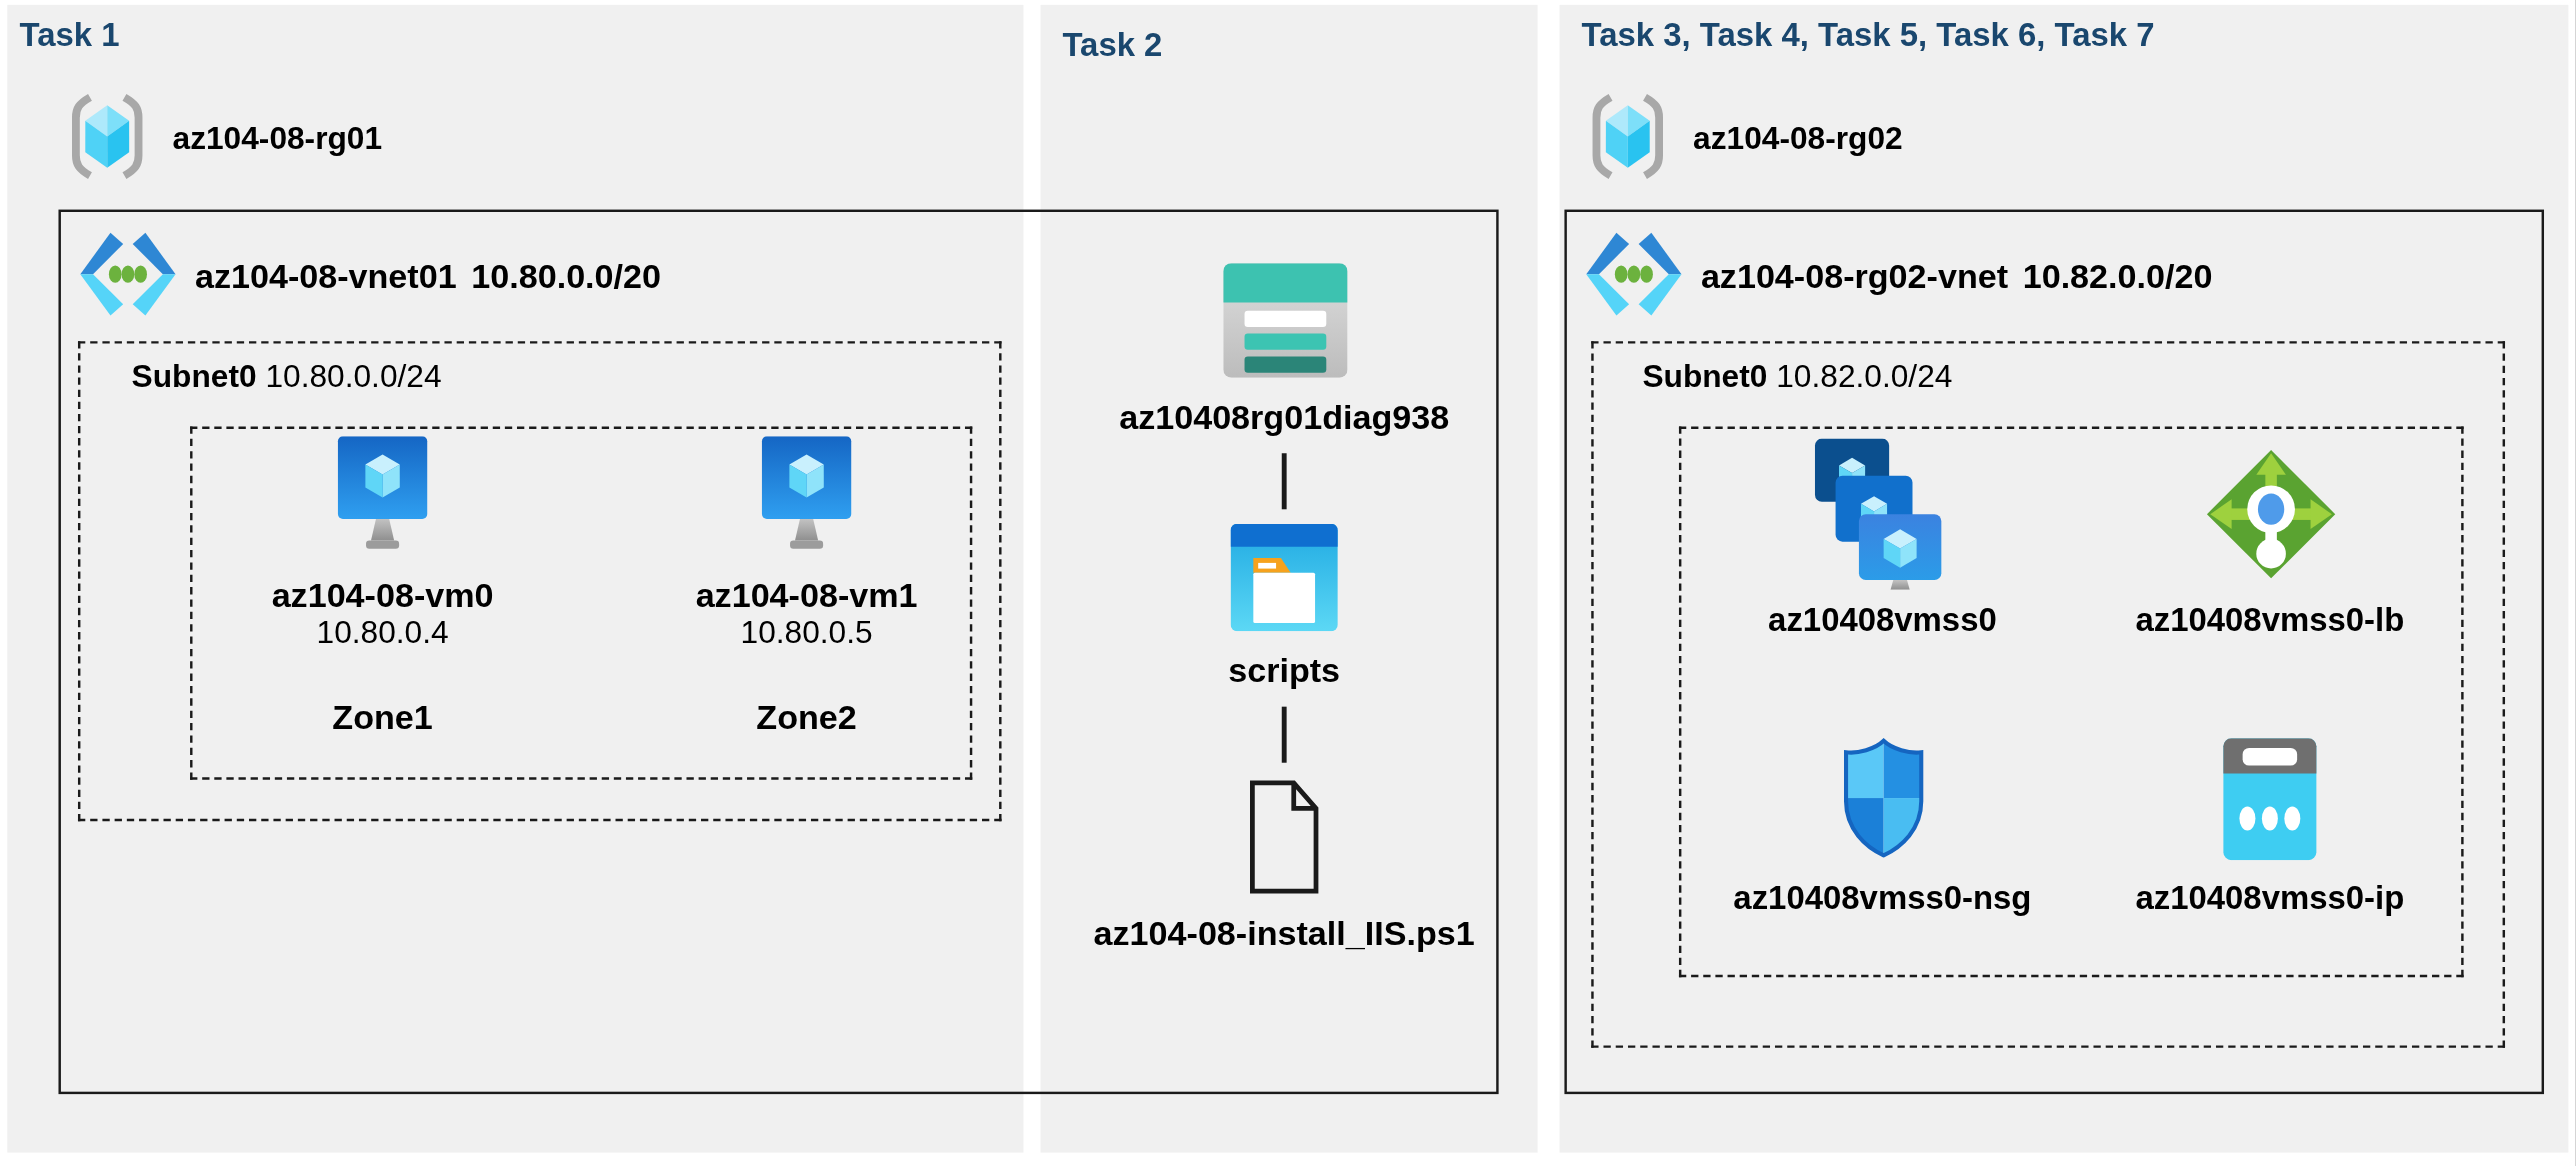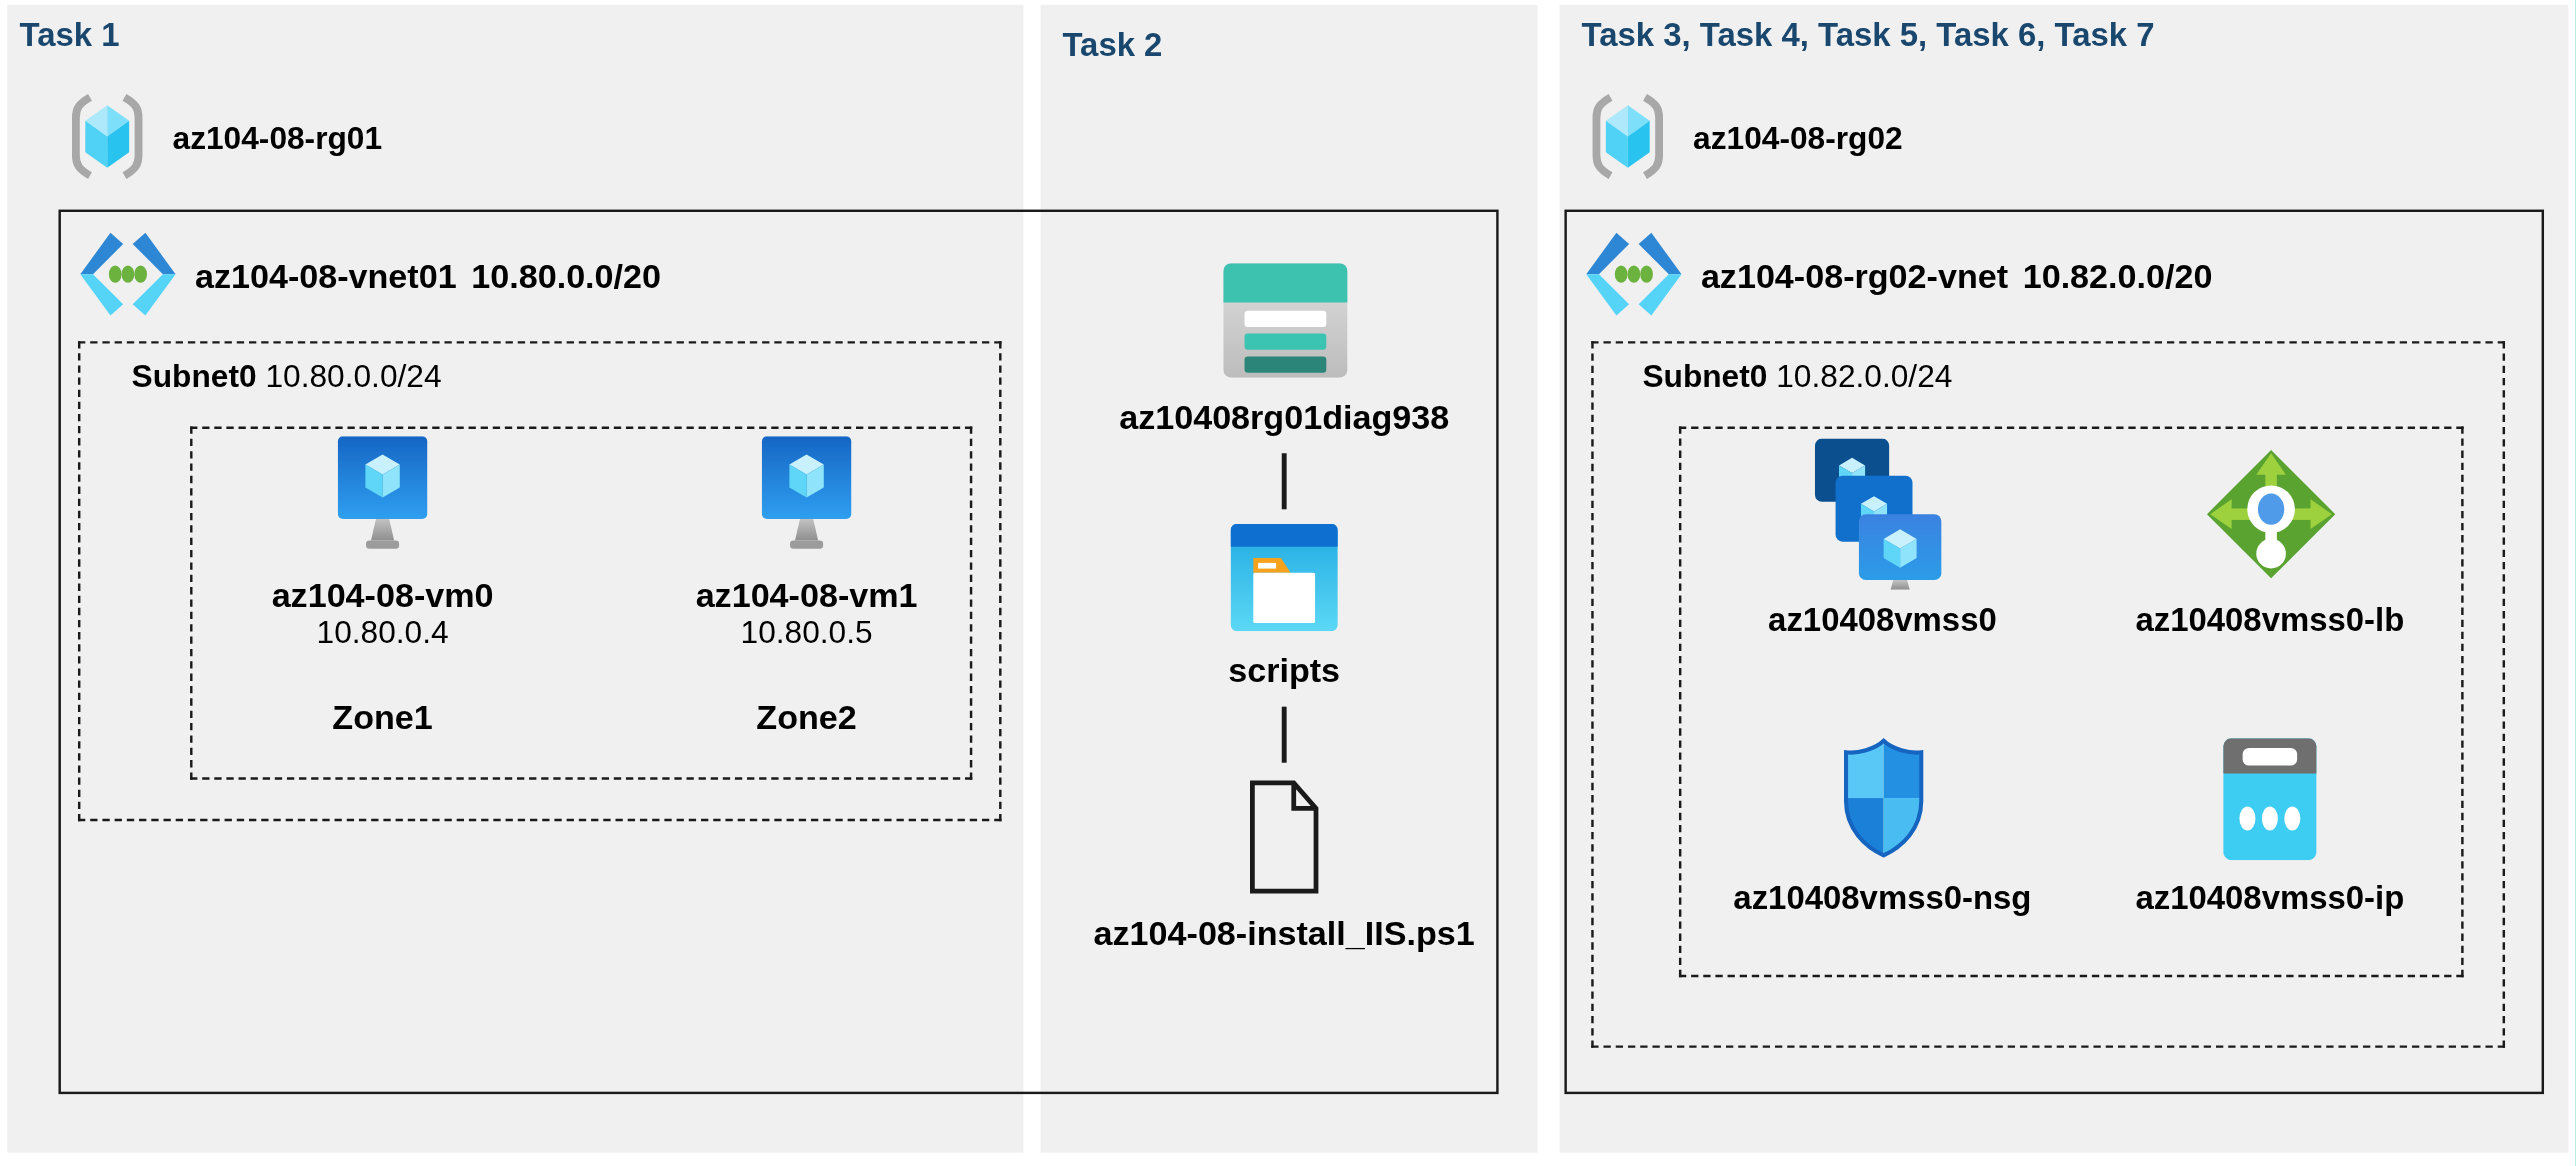--- a/index.html
+++ b/index.html
@@ -1,16 +1,16 @@
 <!DOCTYPE html>
 <html style="font-size:10.8px"><head>
 <meta charset="utf-8">
 <style>
   html,body{margin:0;padding:0;background:#ffffff;}
-  .viewport{width:2576px;height:1166px;overflow:hidden;background:#14b8a6;}
+  .viewport{width:2576px;height:1166px;overflow:hidden;background:#737373;}
   .scale{transform:scale(2.4368);transform-origin:0 0;}
   .stage{position:relative;width:1057px;height:479px;background:#ffffff;
          font-family:"Liberation Sans",sans-serif;color:#000;}
   .panel{position:absolute;top:2px;height:471px;background:#f0f0f0;}
   .panel1{left:2.7px;width:417px;}
   .panel2{left:427px;width:204px;}
   .panel3{left:640px;width:414px;}
   .task-header{position:absolute;font-size:13.5px;font-weight:bold;color:#1a476e;white-space:nowrap;}
   .solid-box{position:absolute;border:1.3px solid #1a1a1a;background:transparent;z-index:3;}
   .dashed-box{position:absolute;border:1.3px dashed #1a1a1a;background:transparent;z-index:2;}

